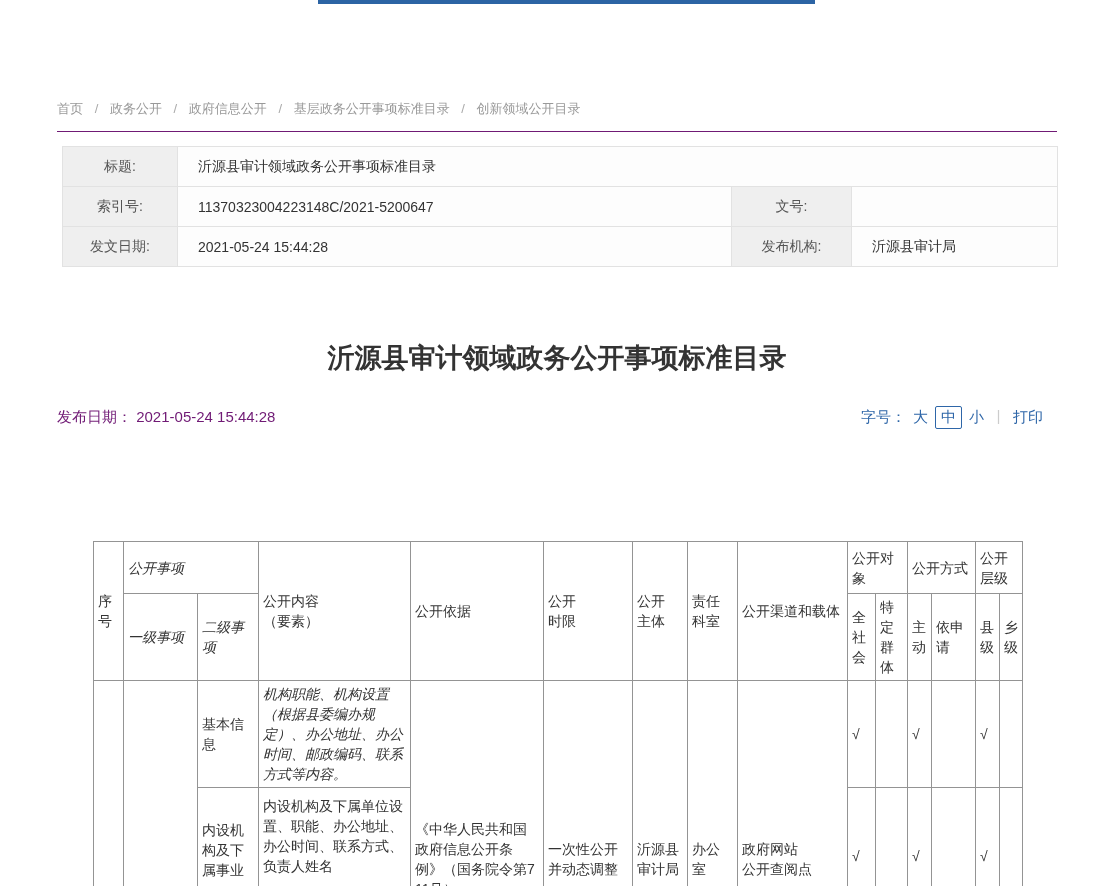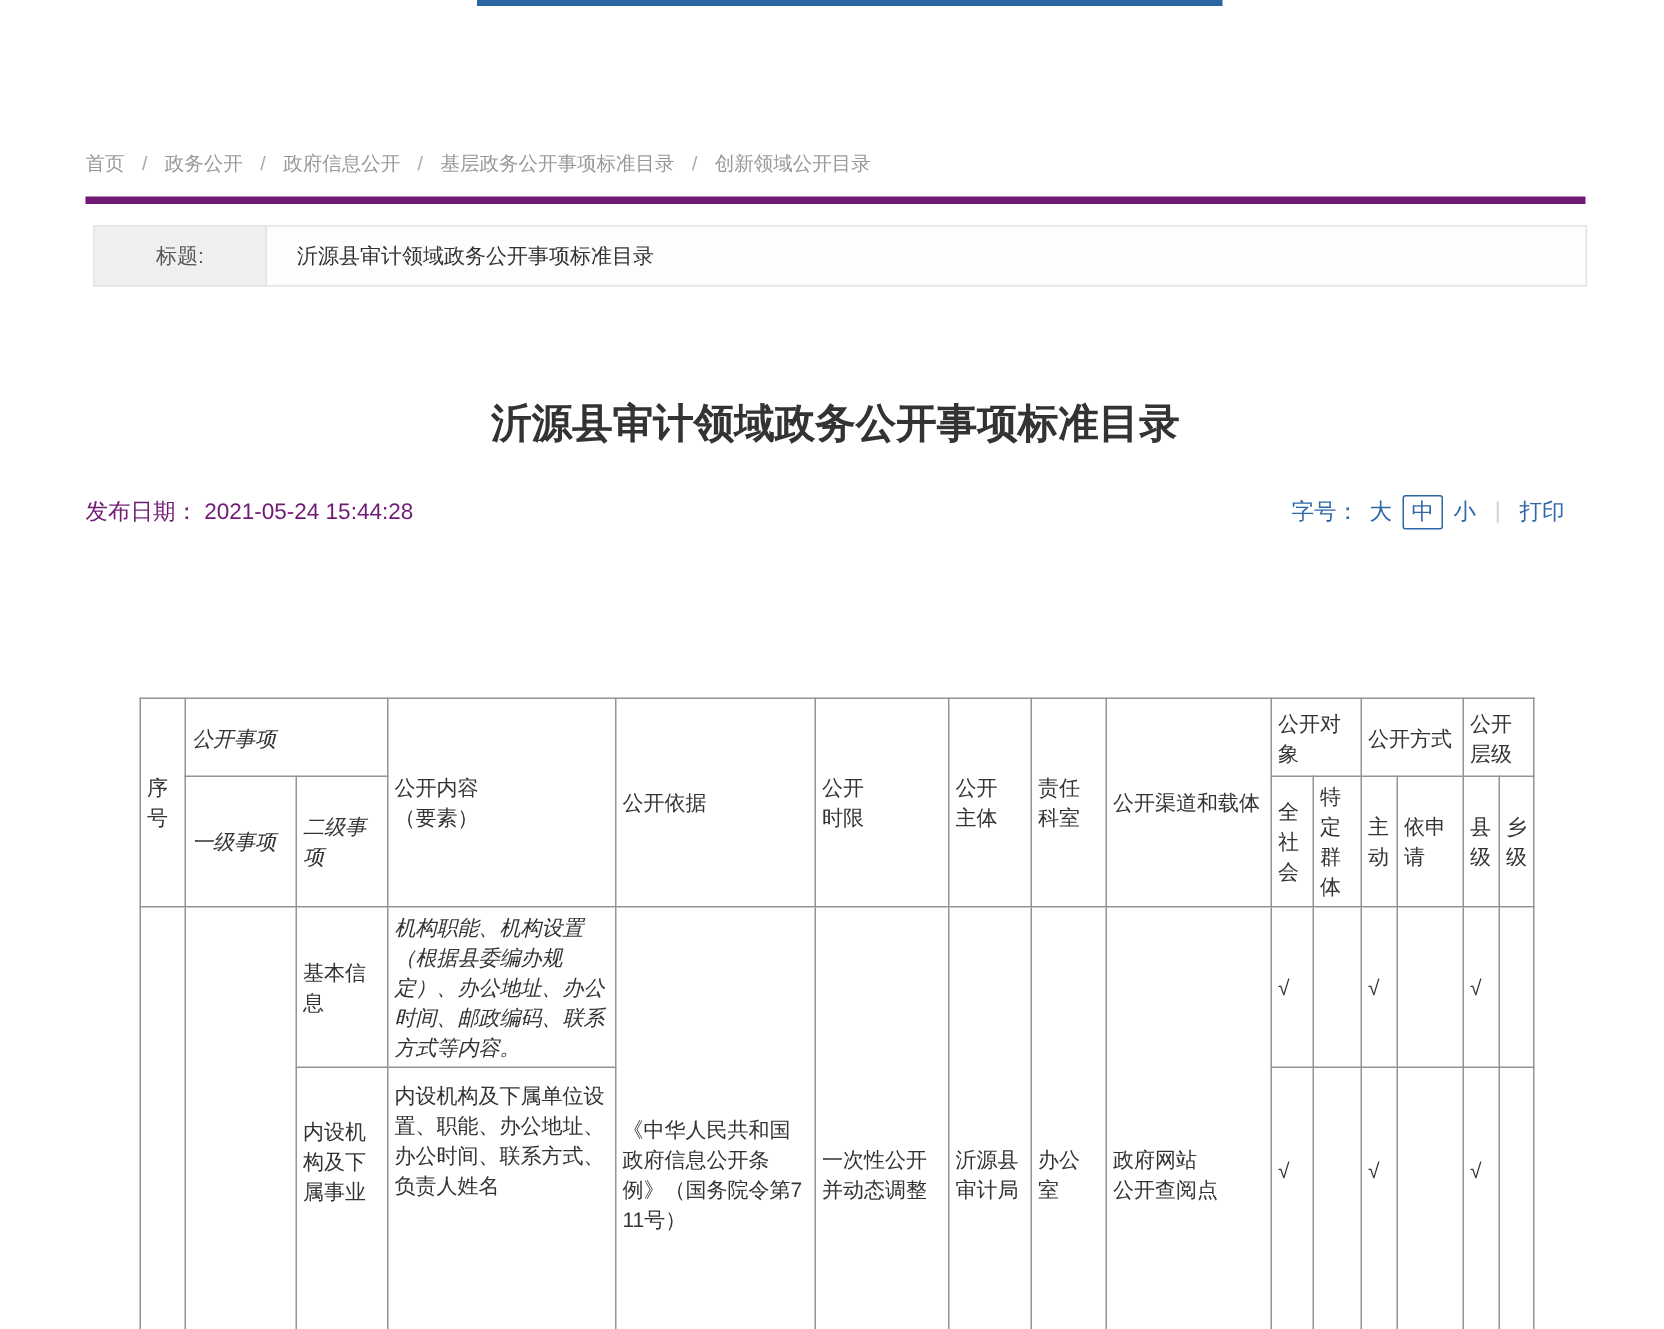--- a/index.html
+++ b/index.html
@@ -3,21 +3,21 @@
 <meta charset="utf-8">
 <style>
   * { box-sizing: border-box; margin: 0; padding: 0; }
   html, body { width: 1109px; height: 886px; overflow: hidden; background: #ffffff;
     font-family: "Liberation Sans", "DejaVu Sans", sans-serif; color: #333; position: relative; }
 
   .topbar { position: absolute; top: 0; left: 318px; width: 497px; height: 4px; background: #2c64a4; }
 
   .inner { margin-left: 57px; width: 1000px; }
 
-  .breadcrumb { padding: 100px 0 13px 0; border-bottom: 5px solid #701a75;
+  .breadcrumb { padding: 100px 0 13px 0; border-bottom: 1px solid #701a75;
     font-size: 13px; color: #999; }
   .breadcrumb a { color: #999; text-decoration: none; cursor: pointer; }
   .breadcrumb .sep { margin: 0 8px; color: #aaa; }
 
   table.meta-table { border-collapse: collapse; margin: 14px 0 0 5px; width: 995px;
     font-size: 14px; table-layout: fixed; padding-left: 39px; }
   table.meta-table td { border: 1px solid #e2e2e2; height: 40px; }
   table.meta-table td.mlabel { background: #efefef; color: #555; text-align: center; }
   table.meta-table td.mvalue { background: #fdfdfd; color: #333; padding-left: 20px; text-align: left; }
 
@@ -72,20 +72,32 @@
     <colgroup>
         <col style="width:115px">
         <col style="width:554px">
         <col style="width:120px">
         <col style="width:206px">
       </colgroup>
     <tbody>
         <tr>
       <td class="mlabel">标题:</td>
       <td class="mvalue" colspan="3">沂源县审计领域政务公开事项标准目录</td>
+    </tr>
+    <tr>
+      <td class="mlabel">索引号:</td>
+      <td class="mvalue">11370323004223148C/2021-5200647</td>
+      <td class="mlabel">文号:</td>
+      <td class="mvalue"></td>
+    </tr>
+    <tr>
+      <td class="mlabel">发文日期:</td>
+      <td class="mvalue">2021-05-24 15:44:28</td>
+      <td class="mlabel">发布机构:</td>
+      <td class="mvalue">沂源县审计局</td>
     </tr>
   </tbody>
     </table>
 
   <h1 class="art-title">沂源县审计领域政务公开事项标准目录</h1>
 
   <div class="art-meta">
     <div class="pub">
       <span>发布日期： </span><span>2021-05-24 15:44:28</span>
     </div>

